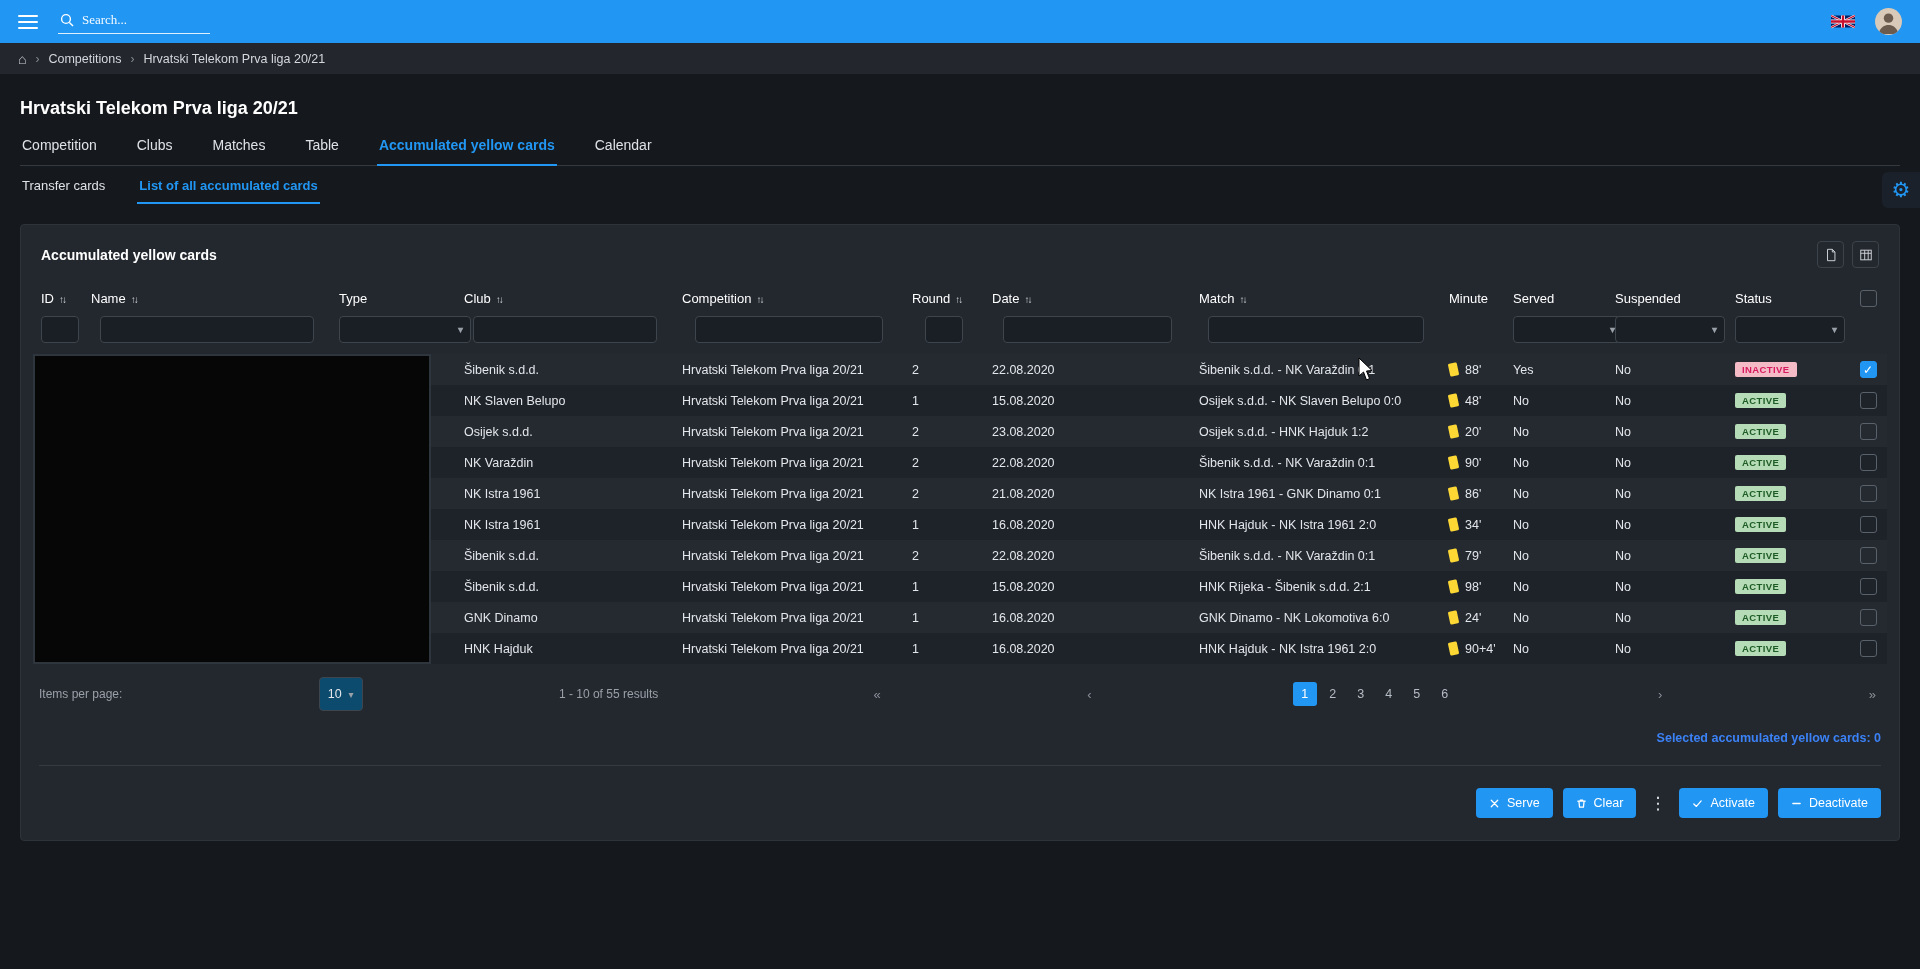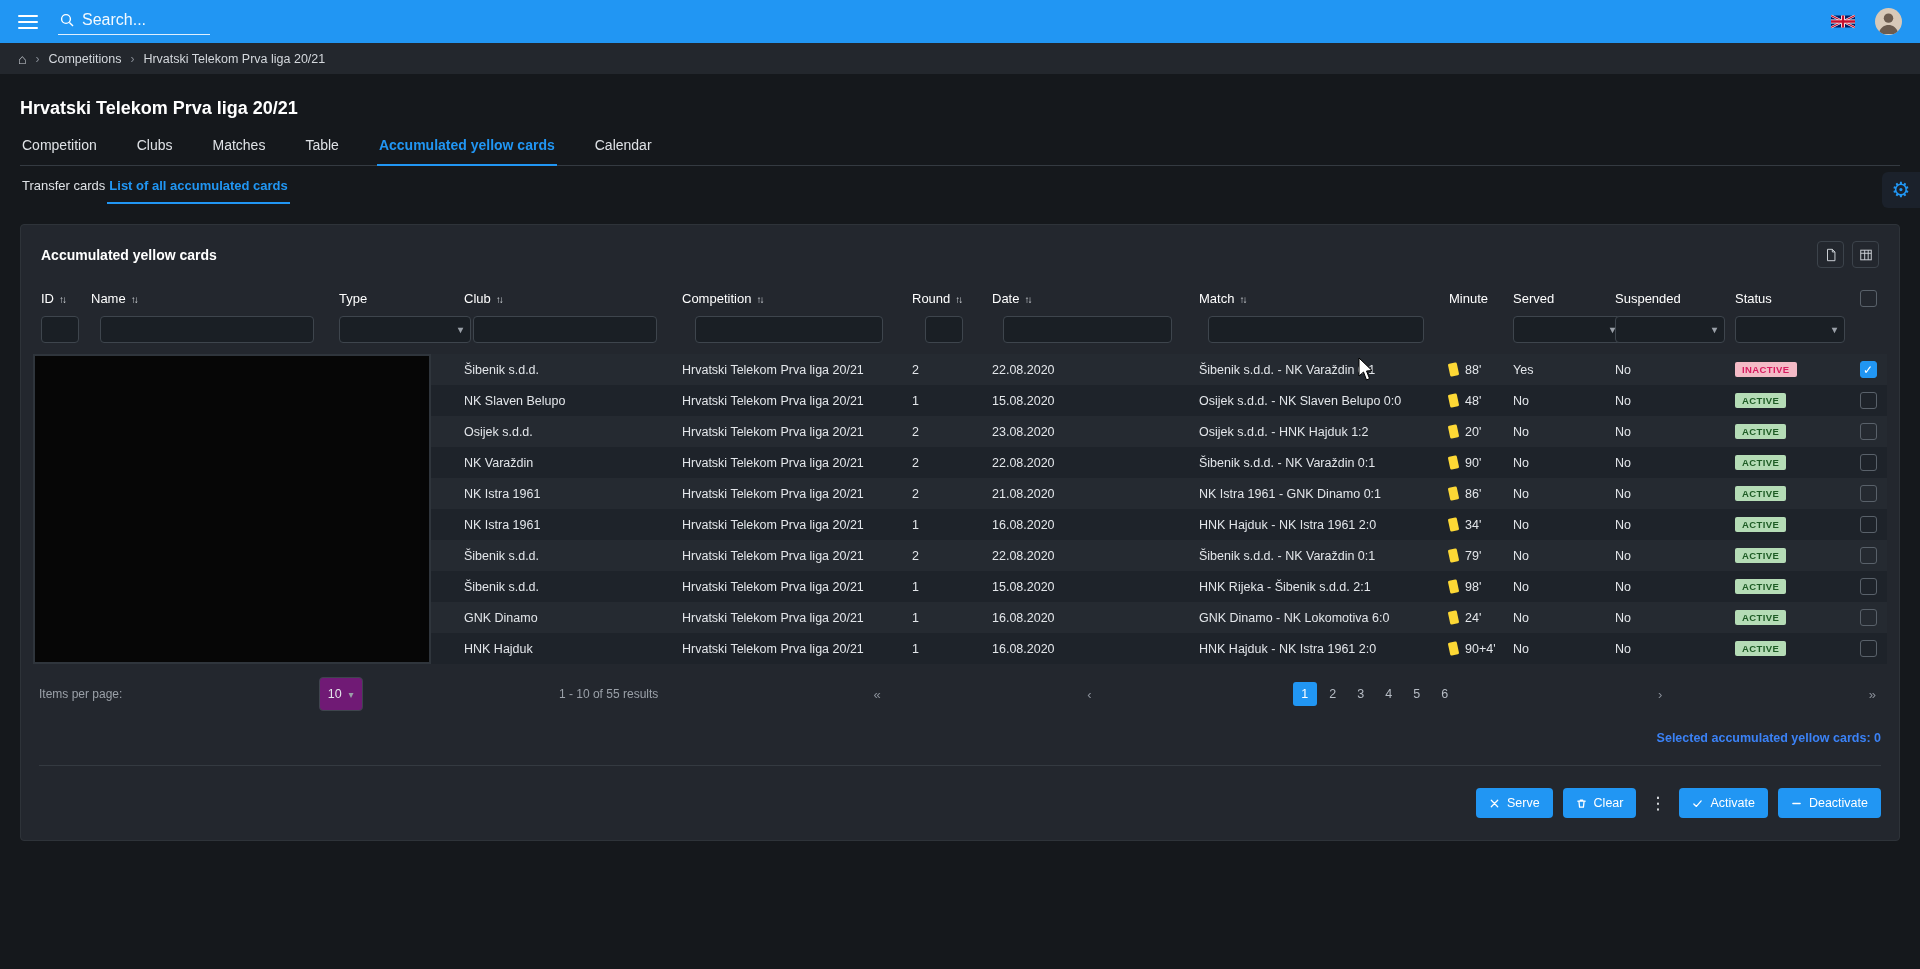--- a/index.html
+++ b/index.html
@@ -5,41 +5,41 @@
 *{box-sizing:border-box;margin:0;padding:0}
 html,body{width:1920px;height:969px}
 body{background:var(--page-bg,#15181c);font-family:"Liberation Sans",sans-serif;position:relative;overflow:hidden;color:#e3e6ea}
 
 
 .topbar{height:43px;background:var(--topbar-bg,#2196f3);display:flex;align-items:center;padding:0 18px;gap:20px}
 .hamburger{width:20px;display:flex;flex-direction:column;gap:4px;cursor:pointer}
 .hamburger i{display:block;height:2px;background:#fff;border-radius:1px}
 .search{display:flex;align-items:center;gap:8px;border-bottom:1px solid rgba(255,255,255,.85);padding:2px 2px 5px;width:152px}
 .search svg{flex:none}
-.search input{background:transparent;border:none;outline:none;color:#4c1d95;font-size:16px;width:100%;font-family:Liberation Sans, sans-serif}
+.search input{background:transparent;border:none;outline:none;color:#4c1d95;font-size:13px;width:100%;font-family:Liberation Serif, serif}
 .search input::placeholder{color:rgba(255,255,255,.95)}
 .tb-spacer{flex:1}
 .flag{width:24px;height:15px;display:inline-block;overflow:hidden;border-radius:2px;cursor:pointer}
 .flag svg{display:block}
 .avatar{width:27px;height:27px;border-radius:50%;overflow:hidden;display:inline-block;cursor:pointer}
 .avatar svg{display:block}
 
 
 .breadcrumb{height:31px;background:#23272d;display:flex;align-items:center;gap:9px;padding:0 18px;font-size:12.5px;color:#c9cdd3}
 .bc-home{font-size:14px;line-height:1;cursor:pointer}
 .bc-sep{color:#848a92;font-size:12px}
 .bc-item{color:#d4d8dd;cursor:pointer}
 .bc-current{color:#d4d8dd}
 
 main{padding:0 20px}
 .page-title{margin-top:24px;font-size:18px;font-weight:bold;color:#fff}
 .tabs{margin-top:18px;display:flex;gap:36px;border-bottom:1px solid #343a41}
 .tab{font-size:14px;color:#dfe2e6;padding:0 2px 11px;cursor:pointer;white-space:nowrap}
 .tab.active{color:var(--accent,#2196f3);border-bottom:2px solid var(--accent,#2196f3);margin-bottom:-1px;font-weight:bold}
-.subtabs{margin-top:12px;display:flex;}
+.subtabs{margin-top:12px;display:flex;gap:30px}
 .subtab{font-size:13px;color:#dfe2e6;padding:0 2px 9px;cursor:pointer;white-space:nowrap}
 .subtab.active{color:var(--accent,#2196f3);border-bottom:2px solid var(--accent,#2196f3);font-weight:bold}
 .gear-fab{position:absolute;right:0;top:172px;width:38px;height:36px;background:#1b212b;border-radius:6px 0 0 6px;display:flex;align-items:center;justify-content:center;color:var(--accent,#2196f3);font-size:21px;cursor:pointer;z-index:10}
 
 
 .panel{margin-top:20px;background:var(--panel-bg,#23272e);border:1px solid #2e3339;border-radius:4px;padding:14px 12px 22px;position:relative}
 .panel-head{display:flex;justify-content:space-between;align-items:center;padding:2px 8px 14px}
 .panel-title{font-size:14px;font-weight:bold;color:#fff}
 .panel-tools{display:flex;gap:8px}
 .tool-btn{width:27px;height:27px;border:1px solid #3c434b;border-radius:4px;display:flex;align-items:center;justify-content:center;color:#cfd3d8;cursor:pointer;background:transparent}
@@ -67,21 +67,21 @@
 .badge{display:inline-block;padding:3px 7px;border-radius:2px;font-size:9.5px;font-weight:bold;letter-spacing:.4px;line-height:1}
 .b-active{background:var(--active-badge-bg,#b5dcb6);color:var(--active-badge-text,#1e5c25)}
 .b-inactive{background:var(--inactive-badge-bg,#f4bac6);color:var(--inactive-badge-text,#d81b60)}
 .cb{display:inline-flex;width:17px;height:17px;border:1px solid #59616a;border-radius:3px;align-items:center;justify-content:center;font-size:12px;color:transparent;cursor:pointer;vertical-align:middle;background:transparent}
 .cb.checked{background:var(--accent,#2196f3);border-color:var(--accent,#2196f3);color:#fff}
 .cb-col{text-align:center}
 .redaction{position:absolute;left:0;top:72px;width:398px;height:310px;background:#060606;border:2px solid #2f353c;z-index:5}
 
 
 .pg-bar{display:flex;align-items:center;justify-content:space-between;gap:12px;padding:13px 6px 0;color:#9aa0a8;font-size:12px}
-.pp-select{background:#701a75;border:1px solid #3e454d;border-radius:4px;height:26px;display:flex;align-items:center;gap:7px;padding:16px 8px;color:#e3e6ea;cursor:pointer;font-size:12.5px}
+.pp-select{background:#0c4a6e;border:1px solid #3e454d;border-radius:4px;height:26px;display:flex;align-items:center;gap:7px;padding:16px 8px;color:#e3e6ea;cursor:pointer;font-size:12.5px}
 .pg-results{margin:0 14px 0 0}
 .pg-arrow{color:#8a9099;cursor:pointer;padding:0 5px;font-size:13px}
 .pg-pages{display:inline-flex;gap:4px}
 .pg-num{width:24px;height:24px;display:inline-flex;align-items:center;justify-content:center;color:#b6bcc4;border-radius:3px;cursor:pointer;font-size:12.5px}
 .pg-num.active{background:var(--accent,#2196f3);color:#fff}
 .selected-line{text-align:right;font-size:12.5px;font-weight:bold;color:#3b82f6;margin-top:20px;padding-right:6px}
 .panel-divider{border-top:1px solid #343a41;margin:20px 6px 0}
 .actions{display:flex;justify-content:flex-end;align-items:center;gap:10px;margin-top:22px;padding-right:6px}
 .act-group{display:flex;gap:10px}
 .dots{color:#e3e6ea;font-size:17px;padding:0 3px;cursor:pointer}

